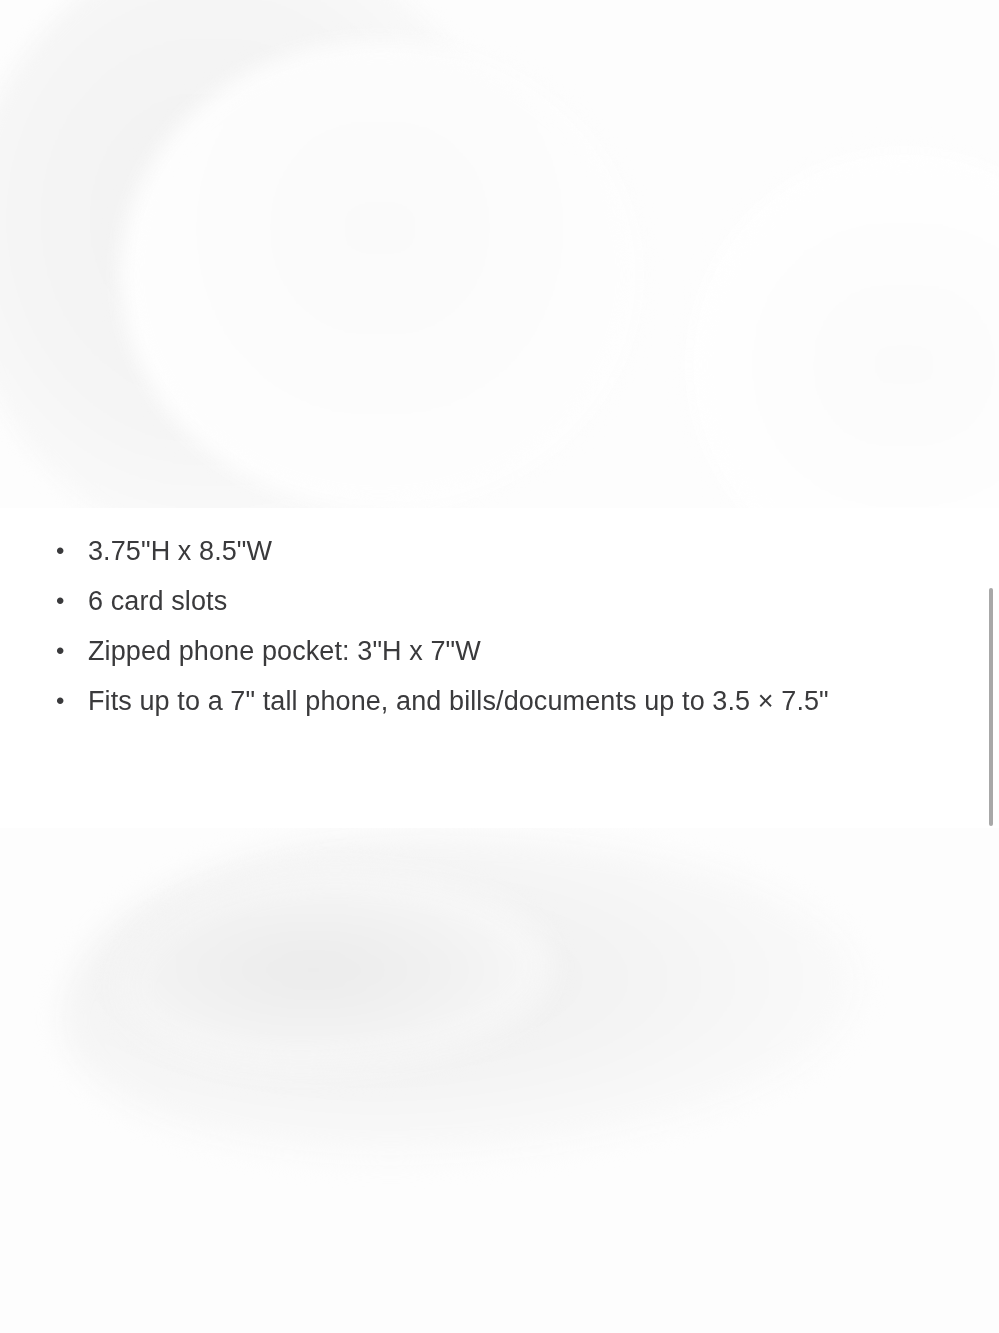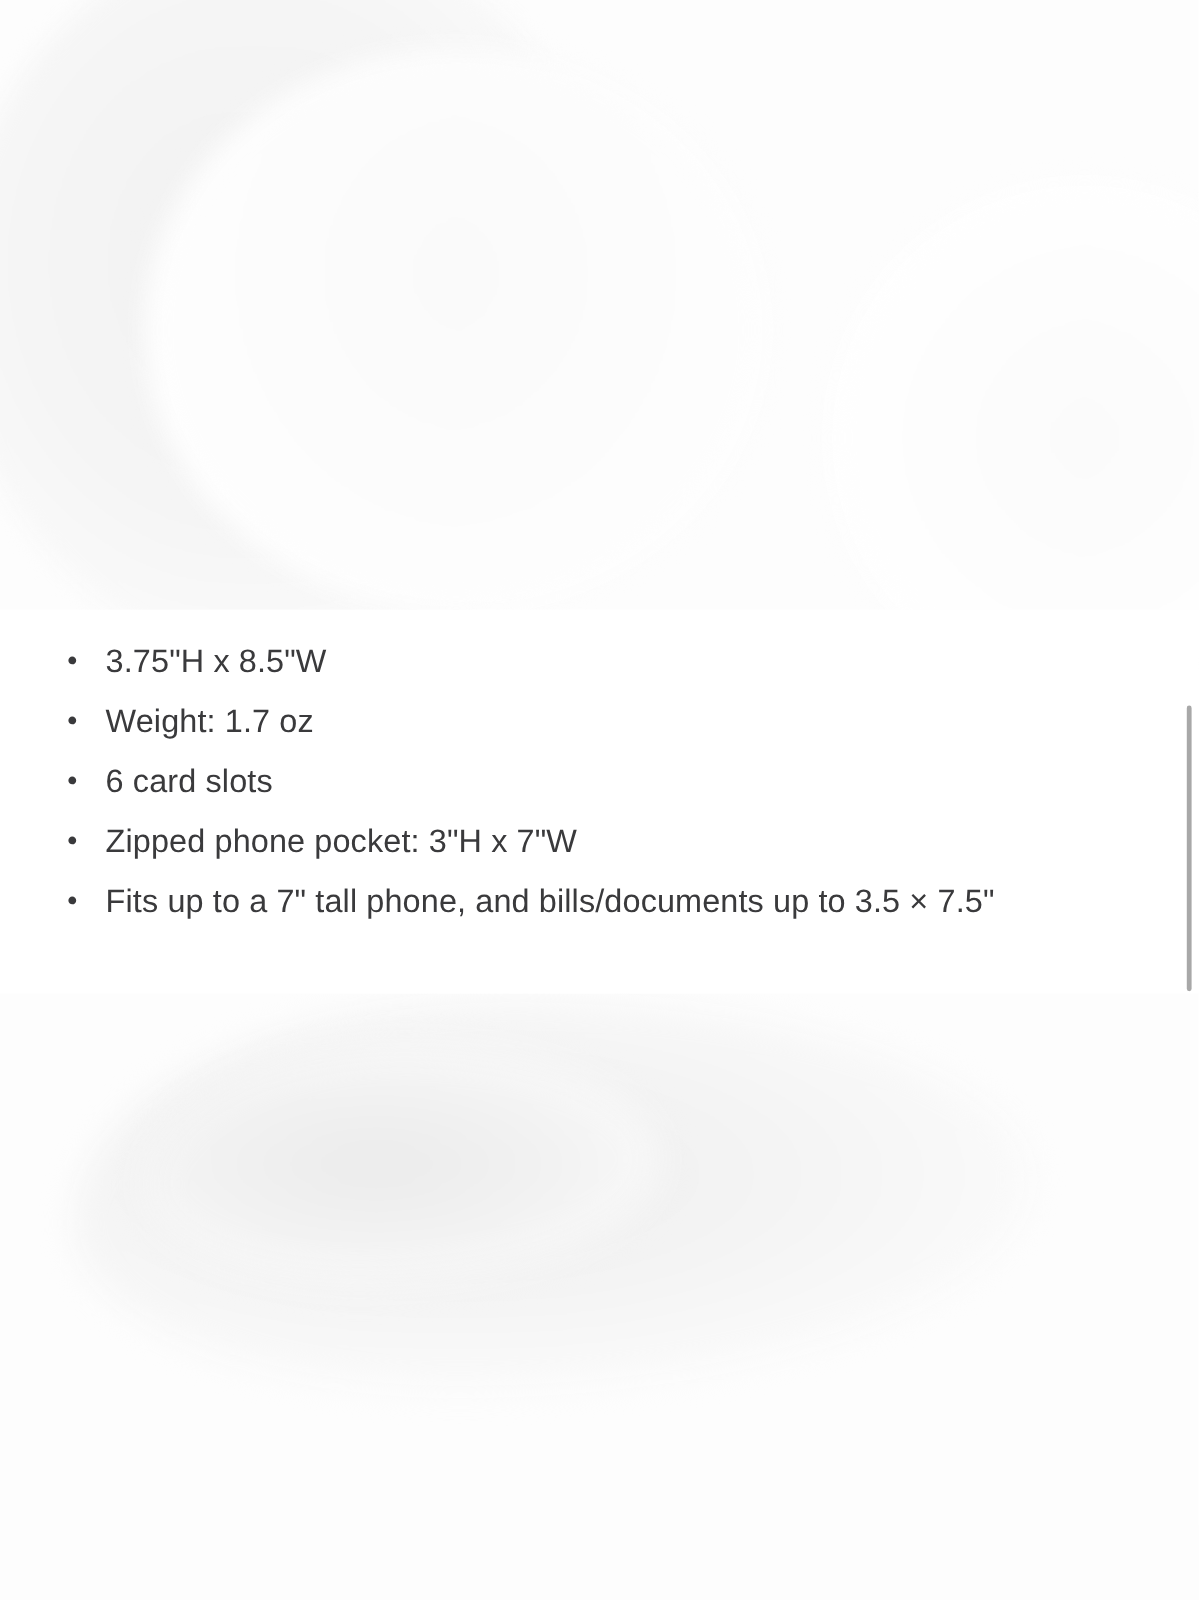--- a/index.html
+++ b/index.html
@@ -129,21 +129,20 @@
 <div class="page">
   <div class="bg-blob-top"></div>
   <div class="bg-blob-top2"></div>
   <div class="bg-blob-right"></div>
   <div class="bg-blob-bottom"></div>
   <div class="bg-blob-bottom2"></div>
 
   <div class="spec-panel">
     <ul class="spec-list">
       <li class="spec-item">3.75"H x 8.5"W</li>
-      <li class="spec-item">Weight: 1.7 oz</li>
       <li class="spec-item">6 card slots</li>
       <li class="spec-item">Zipped phone pocket: 3"H x 7"W</li>
       <li class="spec-item">Fits up to a 7" tall phone, and bills/documents up to 3.5 × 7.5"</li>
     </ul>
   </div>
 
   <div class="scrollbar-track">
     <div class="scrollbar-thumb"></div>
   </div>
 </div>

